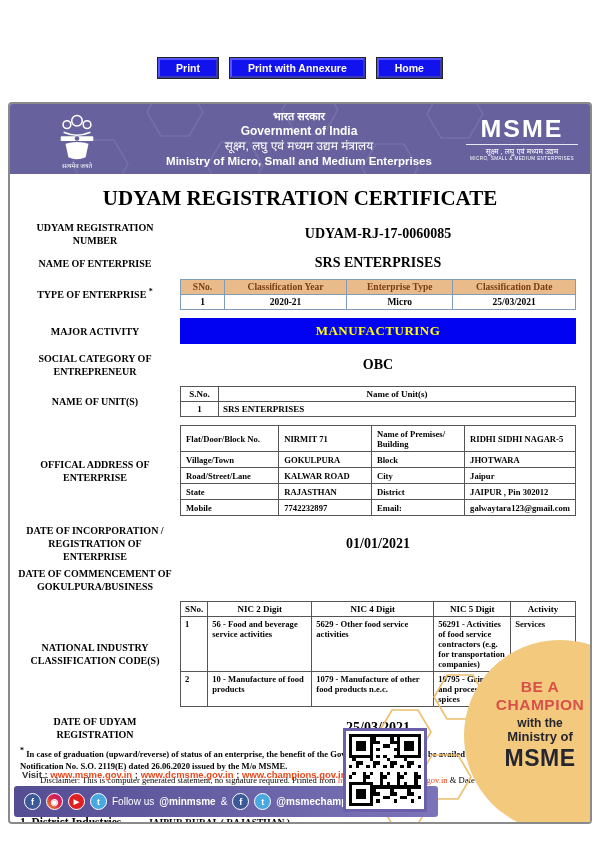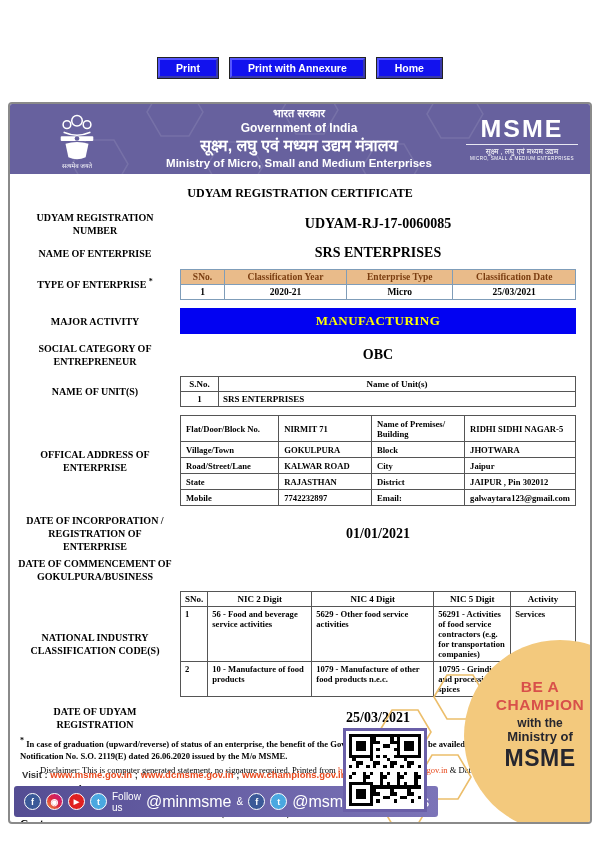--- a/index.html
+++ b/index.html
@@ -19,32 +19,32 @@
 
   
   .band { position:relative; height:70px; background:#67619e; display:flex; align-items:center;
           padding:0 12px; overflow:hidden; }
   .band svg.hexes { position:absolute; inset:0; width:100%; height:100%; }
   .emblem { position:relative; width:110px; display:flex; justify-content:center; }
   .band-center { position:relative; flex:1; text-align:center; color:#fff;
                  font-family:"Liberation Sans", sans-serif; line-height:1.25; }
   .bc-hi1 { font-size:11px; font-weight:bold; }
   .bc-en1 { font-size:12px; font-weight:bold; }
-  .bc-hi2 { font-size:16px; font-weight:bold; }
+  .bc-hi2 { font-size:12px; font-weight:normal; }
   .bc-en2 { font-size:11.5px; font-weight:bold; }
   .msme-logo { position:relative; width:112px; text-align:center; color:#fff;
                font-family:"Liberation Sans", sans-serif; }
   .msme-word { font-size:25px; font-weight:bold; letter-spacing:2px; line-height:1;
                transform:scaleY(.92); }
   .msme-hi { font-size:7.5px; border-top:1px solid rgba(255,255,255,.85); margin-top:2px;
              padding-top:1px; }
   .msme-en { font-size:4.6px; letter-spacing:.4px; }
 
   
-  .doc-title { text-align:center; font-size:12px; font-weight:bold; margin:12px 0 10px; }
+  .doc-title { text-align:center; font-size:21px; font-weight:bold; margin:12px 0 10px; }
   .row { display:grid; grid-template-columns:170px 1fr; align-items:center;
          padding-right:14px; margin-bottom:8px; }
   .row .lbl { font-size:10px; font-weight:bold; text-align:center; line-height:1.3;
               padding:0 6px; }
   .row .val { font-size:14px; font-weight:bold; text-align:center; }
   sup.star { font-size:8px; }
 
   table { border-collapse:collapse; width:100%; }
   .t-classification { border:1px solid #7f9db9; }
   .t-classification th { background:#e9bb8a; color:#7a3d10; font-size:9.5px; font-weight:bold;
@@ -90,21 +90,21 @@
   .ch-msme { color:#26262e; font-weight:bold; font-size:23px; letter-spacing:.5px; }
 
   .visit { position:absolute; left:12px; bottom:42px; z-index:3;
            font-family:"Liberation Sans", sans-serif; font-size:9.5px; font-weight:bold;
            color:#333; }
   .visit a { color:#e8491d; text-decoration:none; }
   .social-bar { position:absolute; left:4px; bottom:5px; width:424px; height:31px; z-index:3;
                 background:linear-gradient(90deg,#544d93,#7c74b8); border-radius:3px;
                 display:flex; align-items:center; gap:5px; padding:0 10px;
                 font-family:"Liberation Sans", sans-serif; color:#fff; }
-  .sb-text { font-size:10px; } .sb-handle { font-size:16px; font-weight:normal; }
+  .sb-text { font-size:10px; } .sb-handle { font-size:10px; font-weight:bold; }
   .s-ic { width:17px; height:17px; border-radius:50%; border:1px solid #fff; color:#fff;
           display:flex; align-items:center; justify-content:center; font-size:9px;
           font-weight:bold; flex:0 0 auto; cursor:pointer; }
   .s-fb { background:#3b5998; } .s-ig { background:linear-gradient(45deg,#f09433,#dc2743,#bc1888); }
   .s-yt { background:#e02020; font-size:7px; } .s-tw { background:#4aa8e0; }
 
   .qr-box { position:absolute; left:333px; bottom:10px; z-index:4; background:#fff;
             border:3px solid #6a5fa8; padding:3px; }
   .qr-box svg { display:block; width:72px; height:72px; background:#fff; }
 </style>

